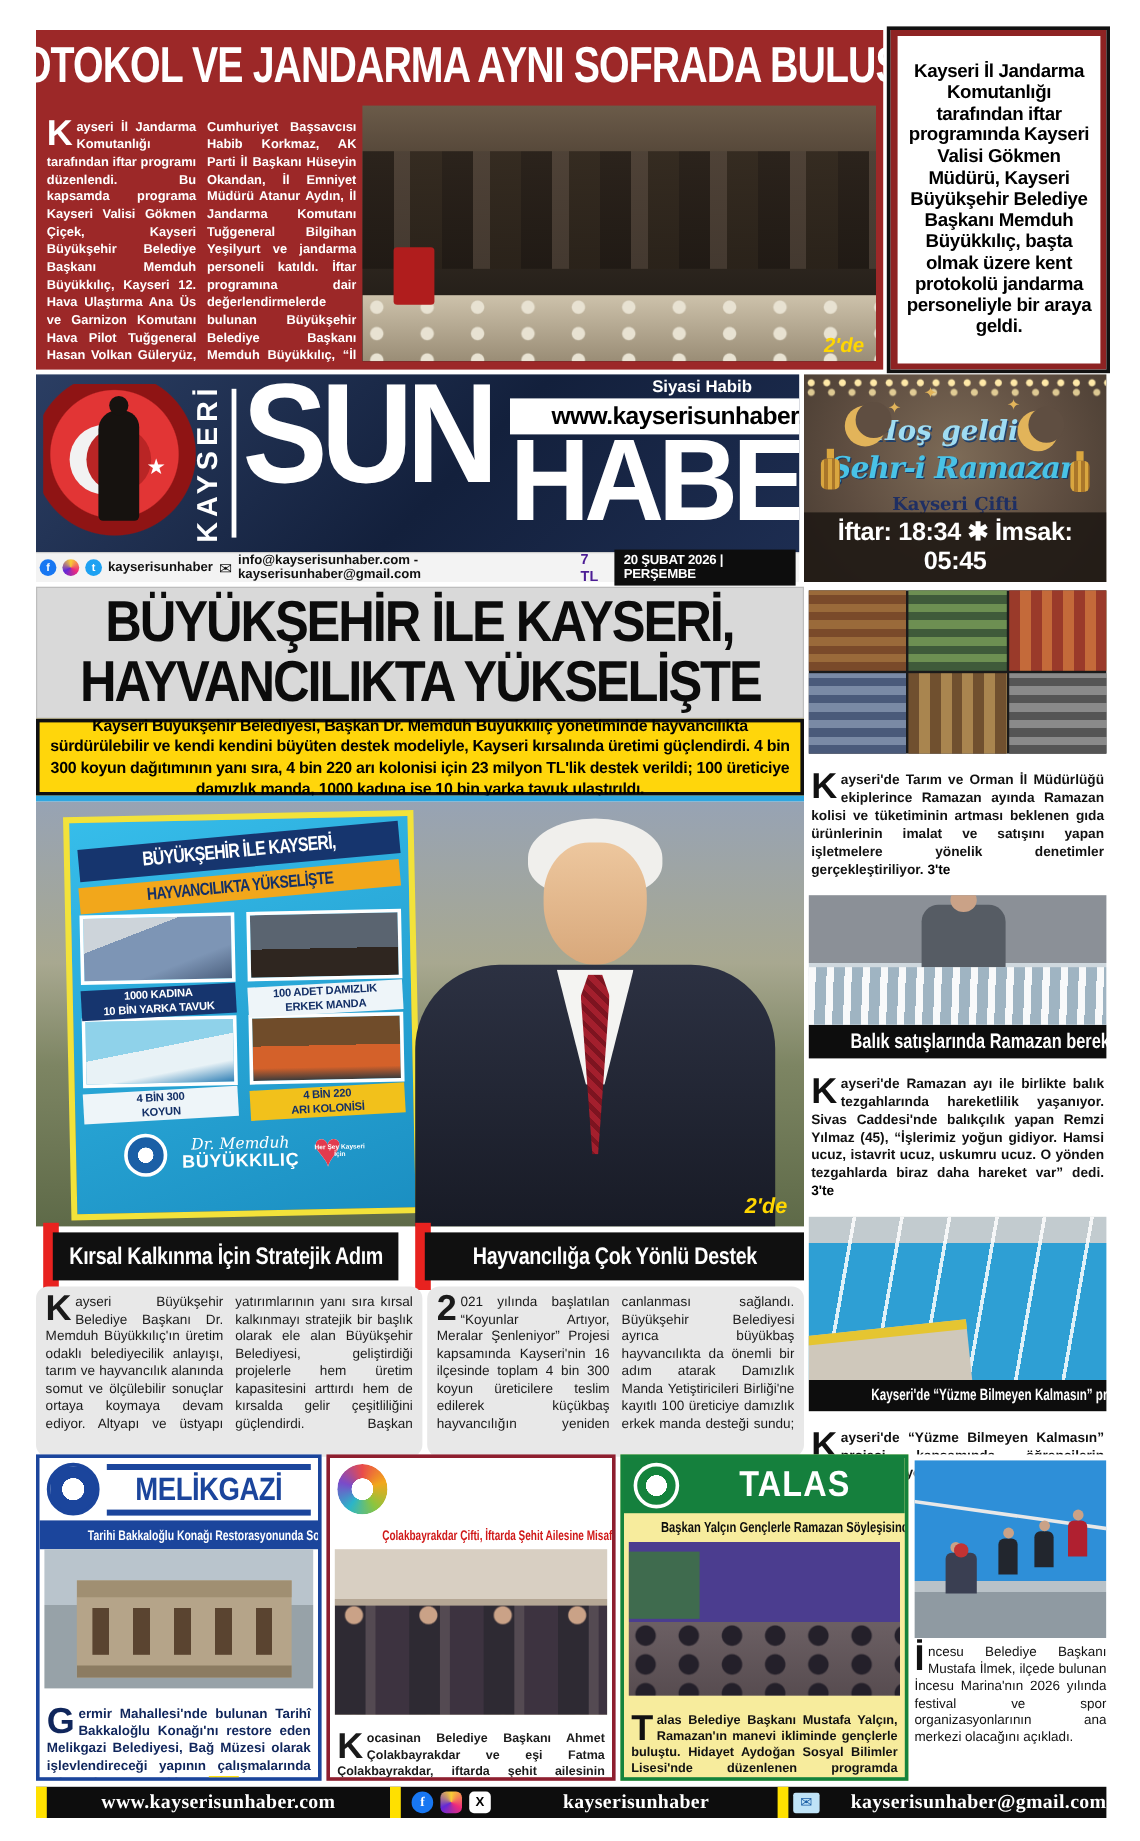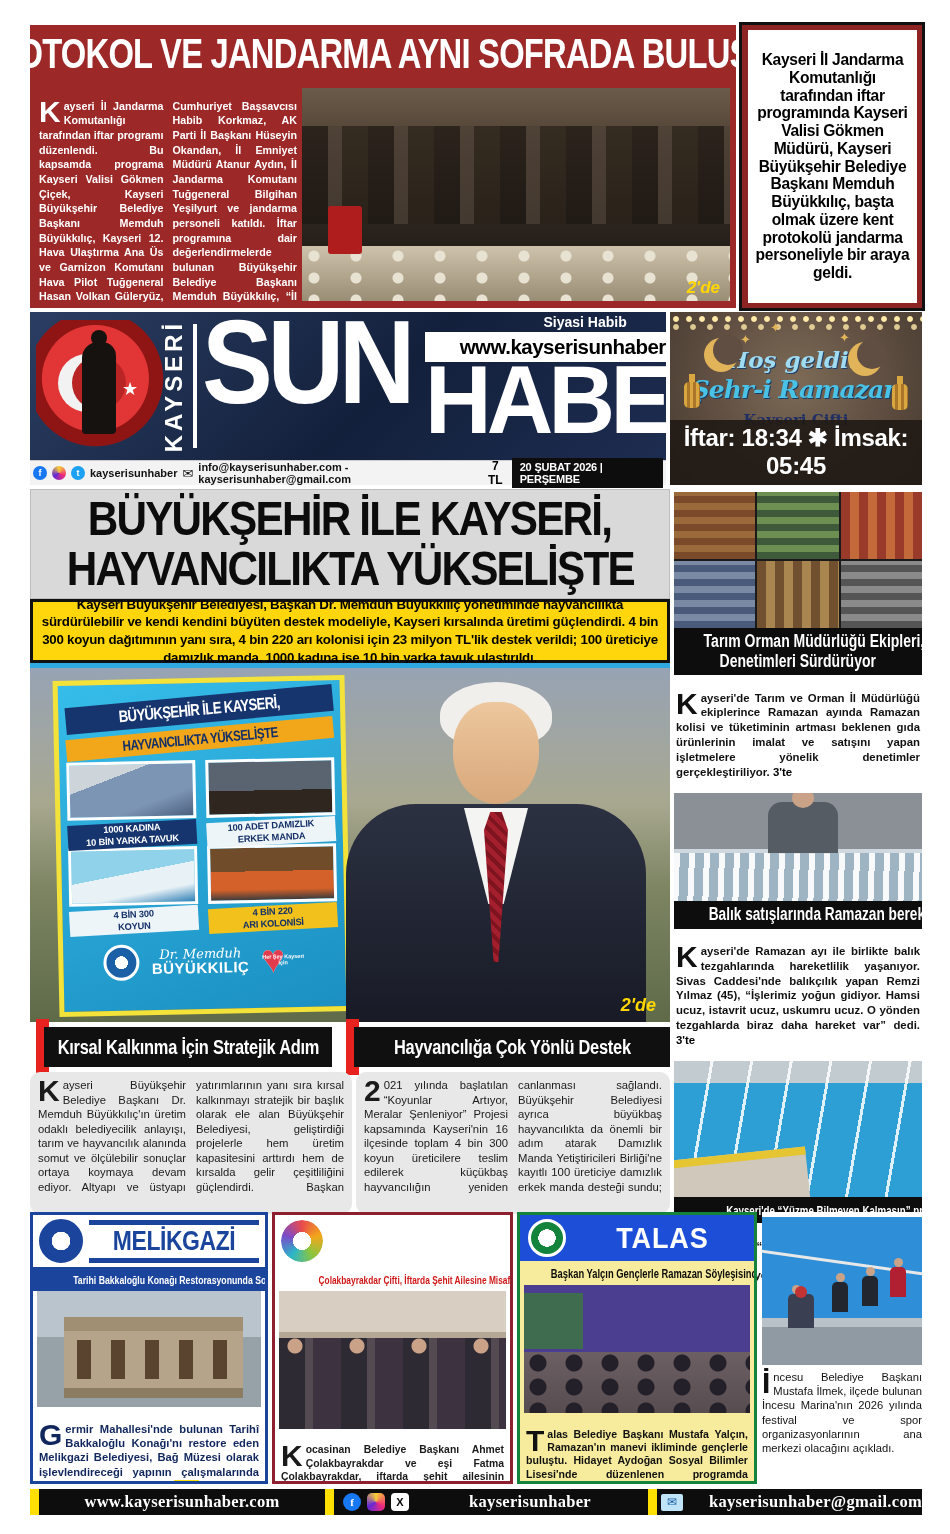--- a/index.html
+++ b/index.html
@@ -61,21 +61,21 @@
   .mast-strip{left:30px;top:460px;width:636px;height:25px;background:#f3f3f3;display:flex;align-items:center;
               box-sizing:border-box;padding:0 3px;gap:5px;border-top:1px solid #ccc;}
   .mini-ic{width:14px;height:14px;border-radius:50%;display:inline-flex;align-items:center;justify-content:center;
            color:#fff;font-size:9px;font-weight:bold;flex:0 0 auto;}
   .ic-fb{background:#1877f2;}
   .ic-ig{background:conic-gradient(#f9ce34,#ee2a7b,#6228d7,#f9ce34);}
   .ic-tw{background:#1da1f2;}
   .strip-handle{font-size:11px;font-weight:bold;color:#111;}
   .envelope{font-size:13px;color:#111;line-height:1;}
   .strip-mail{font-size:11px;font-weight:bold;color:#111;}
-  .strip-price{font-size:12px;font-weight:bold;color:#000000;margin-left:auto;text-align:center;}
+  .strip-price{font-size:12px;font-weight:bold;color:#4c1d95;margin-left:auto;}
   .date-box{background:#0d0d0d;color:#fff;font-size:11px;font-weight:bold;padding:3px 8px;letter-spacing:-.2px;}
 
   
   .ramazan{left:670px;top:312px;width:252px;height:173px;overflow:hidden;
            background:radial-gradient(circle at 50% 40%,#7d6b57 0%,#5f4e41 55%,#463a30 100%);}
   .lights{position:absolute;left:0;right:0;top:2px;height:10px;
           background:radial-gradient(circle at 6px 5px,#ffe9a8 2.4px,rgba(0,0,0,0) 3.4px);background-size:13px 10px;}
   .lights.l2{top:10px;background-size:17px 10px;opacity:.8;}
   .moon{position:absolute;width:34px;height:34px;border-radius:50%;background:#e2b45a;}
   .moon:after{content:"";position:absolute;left:9px;top:-3px;width:30px;height:30px;border-radius:50%;background:#5f4e41;}
@@ -87,21 +87,21 @@
   .lantern.la1{left:14px;top:70px;}
   .lantern.la2{right:14px;top:72px;}
   .star{position:absolute;color:#e2b45a;font-size:13px;}
   .st1{left:70px;top:20px;} .st2{right:72px;top:18px;} .st3{left:100px;top:8px;}
   .greet1{margin:34px 0 0;text-align:center;font-family:"DejaVu Serif",serif;font-style:italic;font-weight:bold;
           color:#9fdcf2;font-size:23px;text-shadow:1px 1px 0 #20406a;}
   .greet2{margin:2px 0 0;text-align:center;font-family:"DejaVu Serif",serif;font-style:italic;font-weight:bold;
           color:#49c2e6;font-size:25px;letter-spacing:-1px;text-shadow:1px 1px 0 #1c3a62;}
   .greet3{margin:7px 0 0;text-align:center;font-family:"DejaVu Serif",serif;font-weight:bold;color:#1f2f63;font-size:15px;}
   .times{position:absolute;left:0;right:0;bottom:0;background:rgba(33,27,21,.93);color:#fff;font-weight:bold;
-         font-size:24px;text-align:center;padding:4px 0 5px;letter-spacing:-.3px;}
+         font-size:21px;text-align:center;padding:4px 0 5px;letter-spacing:-.3px;}
 
   
   .main-headline{left:30px;top:489px;width:640px;height:110px;background:#d9d9d9;
                  display:flex;flex-direction:column;align-items:center;justify-content:center;border:1px solid #bdbdbd;box-sizing:border-box;}
   .main-headline .cx{--sx:.88;font-size:48px;font-weight:bold;color:#0c0c0c;line-height:1.04;letter-spacing:-2px;}
   .lead-box{left:30px;top:599px;width:640px;height:64px;background:#ffd60b;border:3px solid #101010;box-sizing:border-box;
             display:flex;align-items:center;justify-content:center;}
   .lead-box p{margin:0;padding:0 8px;font-size:13.3px;font-weight:bold;text-align:center;line-height:1.32;
               color:#000;letter-spacing:-.25px;}
   .cyan-rule{left:30px;top:663px;width:640px;height:5px;background:#2fa7e0;}
@@ -205,21 +205,21 @@
   .koc-logo{width:42px;height:42px;border-radius:50%;flex:0 0 auto;
             background:conic-gradient(#e94b4b,#f2a71b,#8bc53f,#2bb5c9,#7a4bc9,#e94b4b);
             -webkit-mask:radial-gradient(circle,rgba(0,0,0,0) 0 30%,#000 31%);mask:radial-gradient(circle,rgba(0,0,0,0) 0 30%,#000 31%);}
   .talas-logo{width:38px;height:38px;border-radius:50%;flex:0 0 auto;box-sizing:border-box;
               border:3px solid #fff;background:radial-gradient(circle,#fff 0 38%,#14833c 39% 100%);}
   .d-name{flex:1;text-align:center;font-weight:bold;}
   .mg .d-name{color:#1b459c;border-top:5px solid #1b459c;border-bottom:5px solid #1b459c;padding:1px 0;}
   .mg .d-name .cx{--sx:.85;font-size:27px;letter-spacing:-.5px;}
   .koc .d-name{color:#8e1f2f;border-top:4px solid #8e1f2f;border-bottom:4px solid #8e1f2f;padding:2px 0;}
   .koc .d-name .cx{--sx:.85;font-size:25px;letter-spacing:-.5px;}
-  .talas-header{background:#1d4ed8;height:46px;display:flex;align-items:center;gap:12px;padding:0 8px;}
+  .talas-header{background:#15803d;height:46px;display:flex;align-items:center;gap:12px;padding:0 8px;}
   .talas-header .d-name{color:#fff;}
   .talas-header .d-name .cx{--sx:.9;font-size:30px;letter-spacing:1px;}
   .d-headline{display:block;text-align:center;font-weight:bold;padding:3px 1px;overflow:hidden;}
   .mg .d-headline{background:#1b459c;color:#fff;}
   .mg .d-headline .cx{--sx:.75;font-size:11.6px;}
   .koc .d-headline{color:#d01818;}
   .koc .d-headline .cx{--sx:.72;font-size:11.6px;}
   .talas .d-headline{color:#0d0d0d;}
   .talas .d-headline .cx{--sx:.78;font-size:12px;}
   .d-photo{margin:0 4px;overflow:hidden;position:relative;}
@@ -423,24 +423,20 @@
 
   <aside class="right-rail abs">
     <div class="collage">
       <div class="col-cell"></div>
       <div class="col-cell cc2"></div>
       <div class="col-cell cc3"></div>
       <div class="col-cell cc4"></div>
       <div class="col-cell cc5"></div>
       <div class="col-cell cc6"></div>
     </div>
-    <div class="rr-title">
-      <span class="cx">Tarım Orman Müdürlüğü Ekipleri,</span><br>
-      <span class="cx">Denetimleri Sürdürüyor</span>
-    </div>
     <p class="rr-body drop"><span>Kayseri'de Tarım ve Orman İl Müdürlüğü ekiplerince Ramazan ayında Ramazan kolisi ve tüketiminin artması beklenen gıda ürünlerinin imalat ve satışını yapan işletmelere yönelik denetimler gerçekleştiriliyor.</span> <b class="pref">3'te</b></p>
     <div class="rr-photo fish">
       <div class="fish-man"></div>
       <div class="fish-ice"></div>
     </div>
     <div class="rr-title">
       <span class="cx" style="--sx:.78">Balık satışlarında Ramazan bereketi</span>
     </div>
     <p class="rr-body drop"><span>Kayseri'de Ramazan ayı ile birlikte balık tezgahlarında hareketlilik yaşanıyor. Sivas Caddesi'nde balıkçılık yapan Remzi Yılmaz (45), “İşlerimiz yoğun gidiyor. Hamsi ucuz, istavrit ucuz, uskumru ucuz. O yönden tezgahlarda biraz daha hareket var” dedi.</span> <b class="pref">3'te</b></p>
     <div class="rr-photo pool">

